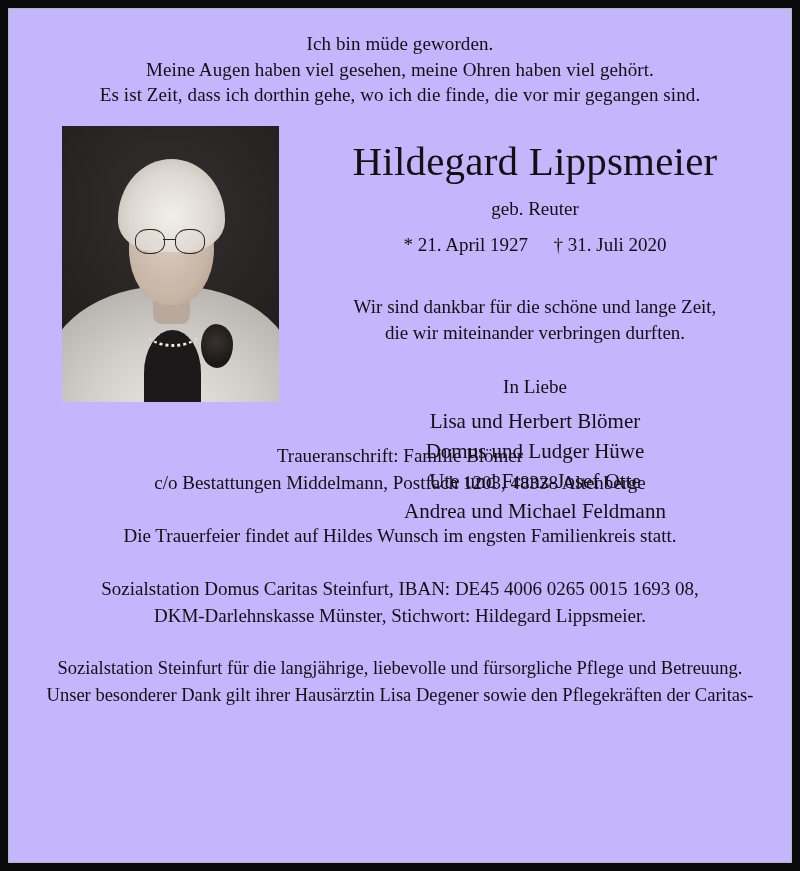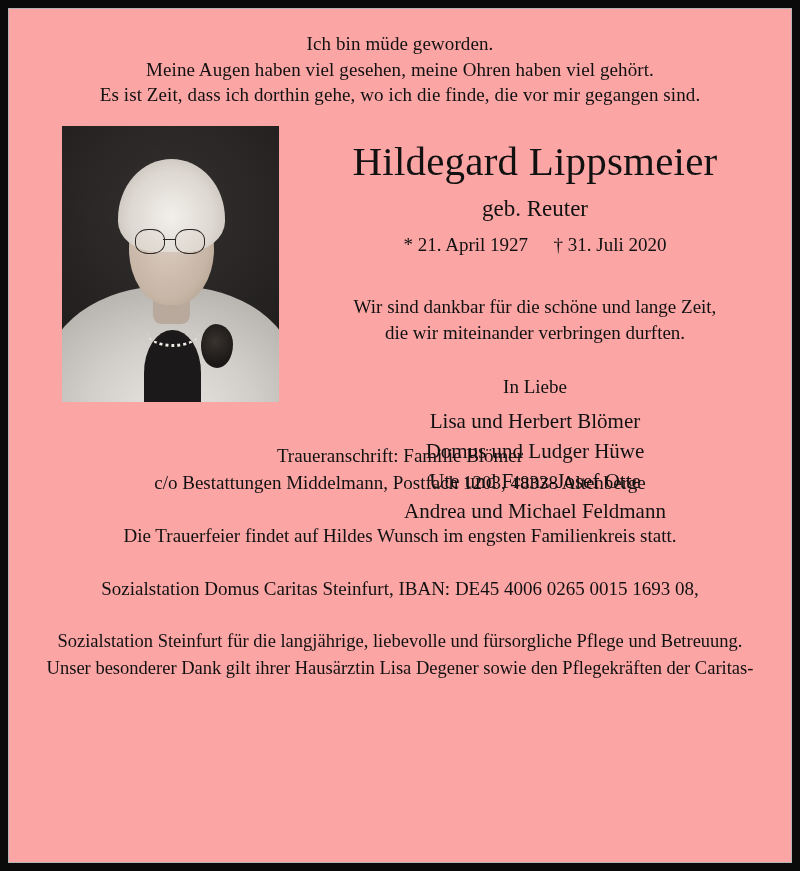--- a/index.html
+++ b/index.html
@@ -22,21 +22,21 @@
     box-sizing: border-box;
     width: 800px;
     height: 871px;
     padding: 8px;
     background: #0a0a0a;
   }
   .notice-inner {
     box-sizing: border-box;
     width: 100%;
     height: 100%;
-    background: #fca5a5;
+    background: #c4b5fd;
     border: 1px solid #b4b4b4;
     padding: 14px 16px 10px 16px;
     display: flex;
     flex-direction: column;
     align-items: center;
     text-align: center;
   }
 
   
   .verse {
@@ -173,21 +173,21 @@
   }
   .deceased-name {
     font-size: 41px;
     line-height: 50px;
     font-weight: 400;
     letter-spacing: 0.2px;
     margin: 10px 0 0 0;
     white-space: nowrap;
   }
   .maiden-name {
-    font-size: 23px;
+    font-size: 19px;
     line-height: 26px;
     margin-top: 10px;
   }
   .life-dates {
     font-size: 19px;
     line-height: 26px;
     margin-top: 10px;
   }
   .life-dates .date-gap { display: inline-block; width: 16px; }
 
@@ -291,20 +291,21 @@
       <div class="info-line">Traueranschrift: Familie Blömer</div>
       <div class="info-line">c/o Bestattungen Middelmann, Postfach 1203, 48338 Altenberge</div>
     </div>
 
     <div class="info-block ceremony-note">
       <div class="info-line">Die Trauerfeier findet auf Hildes Wunsch im engsten Familienkreis statt.</div>
     </div>
 
     <div class="info-block donation-block">
       <div class="info-line">Sozialstation Domus Caritas Steinfurt, IBAN: DE45 4006 0265 0015 1693 08,</div>
+      <div class="info-line">DKM-Darlehnskasse Münster, Stichwort: Hildegard Lippsmeier.</div>
     </div>
 
     <div class="info-block thanks-block">
       <div class="info-line">Sozialstation Steinfurt für die langjährige, liebevolle und fürsorgliche Pflege und Betreuung.</div>
       <div class="info-line">Unser besonderer Dank gilt ihrer Hausärztin Lisa Degener sowie den Pflegekräften der Caritas-</div>
     </div>
 
   </div>
 </div>
 

